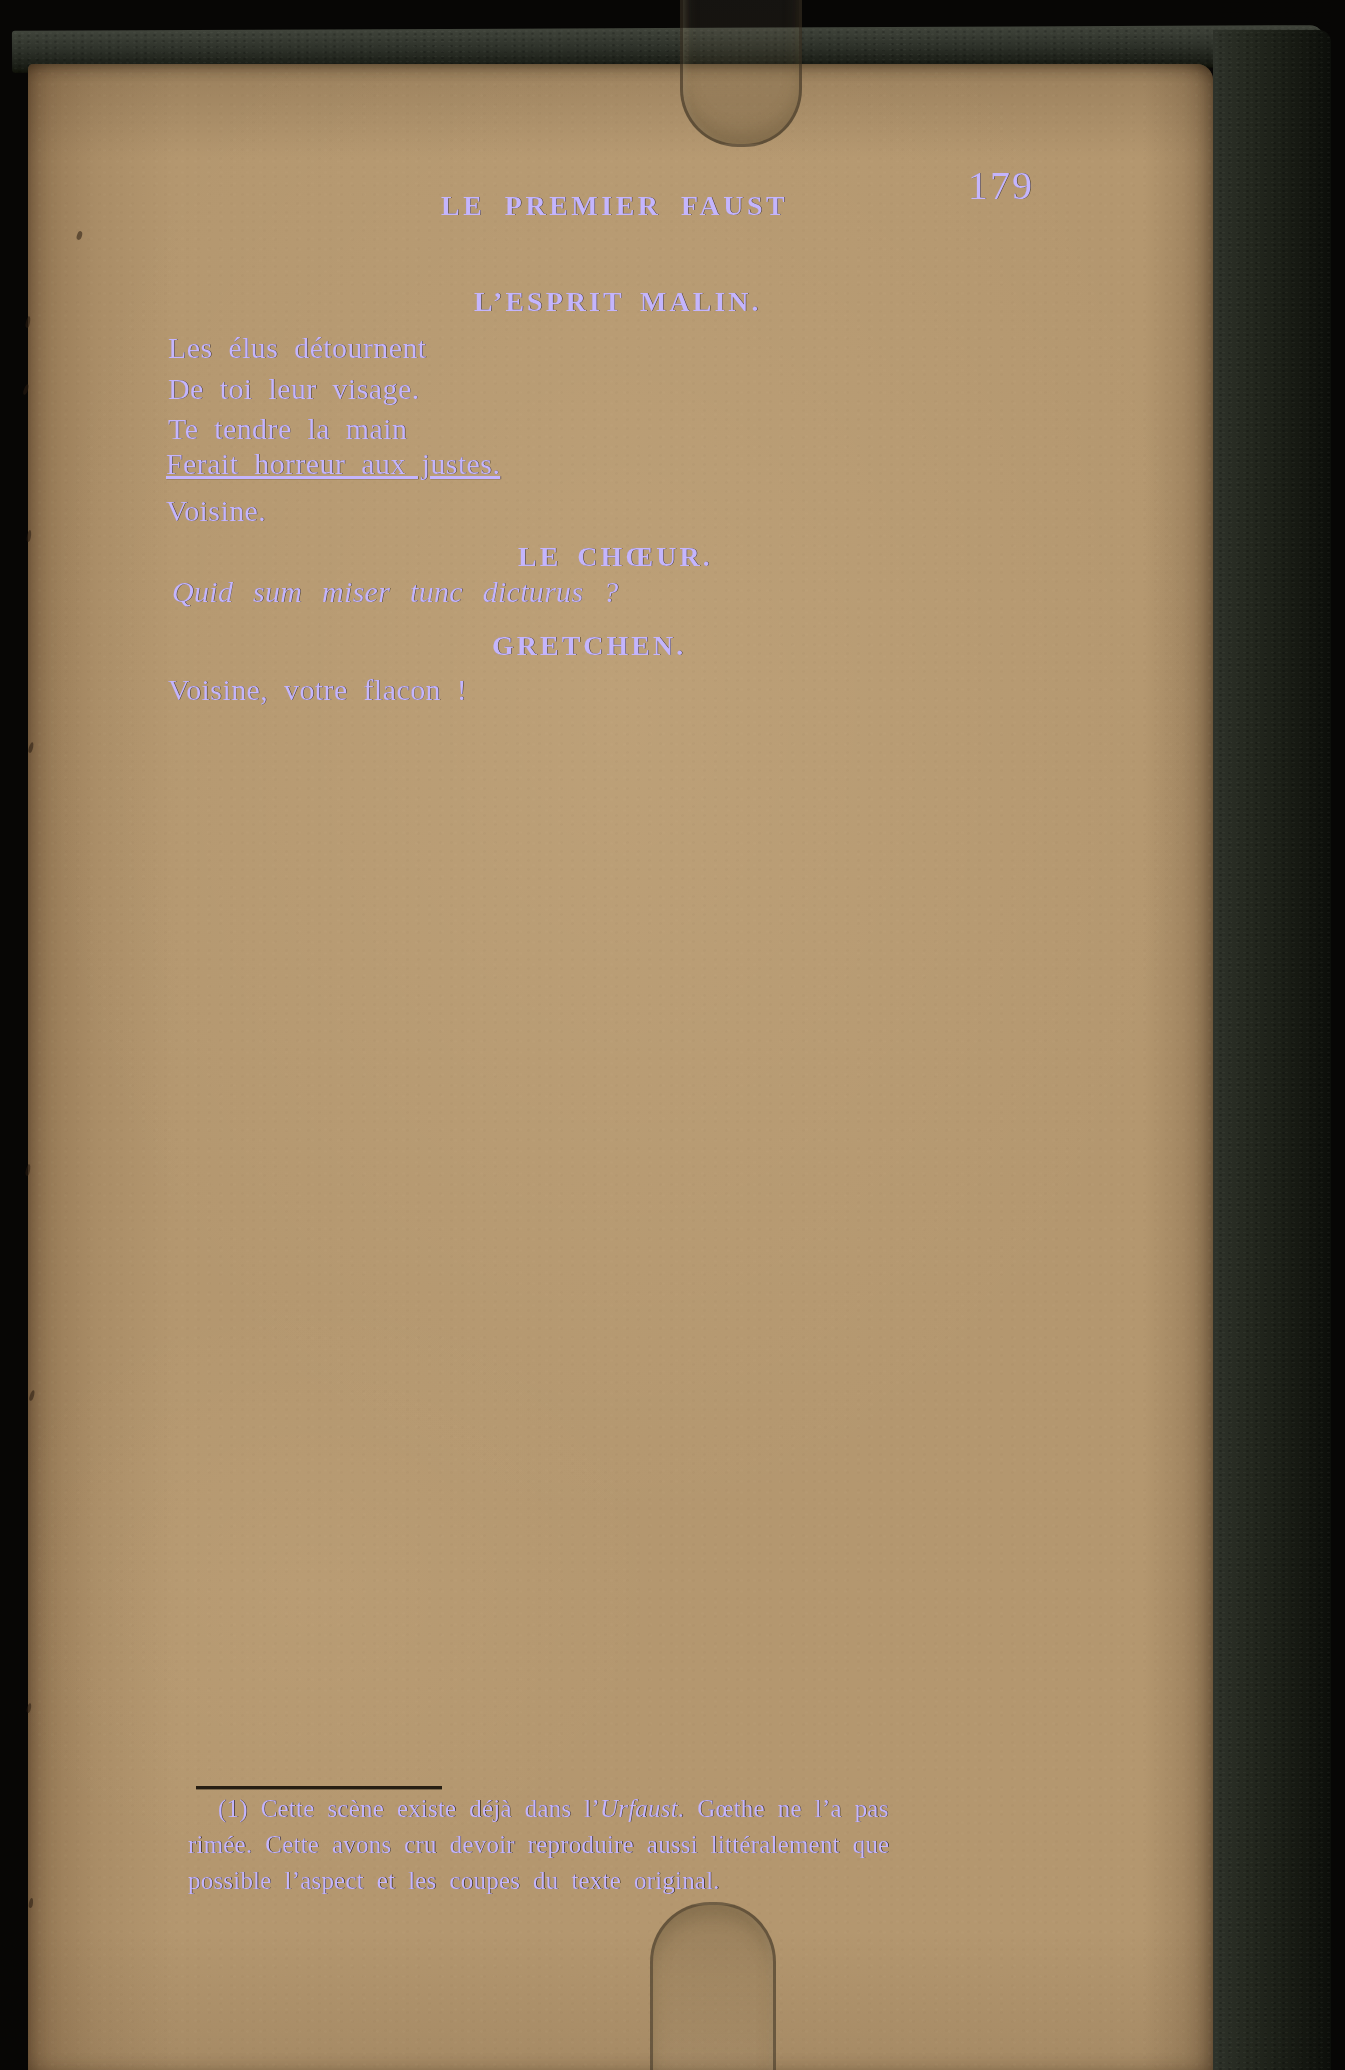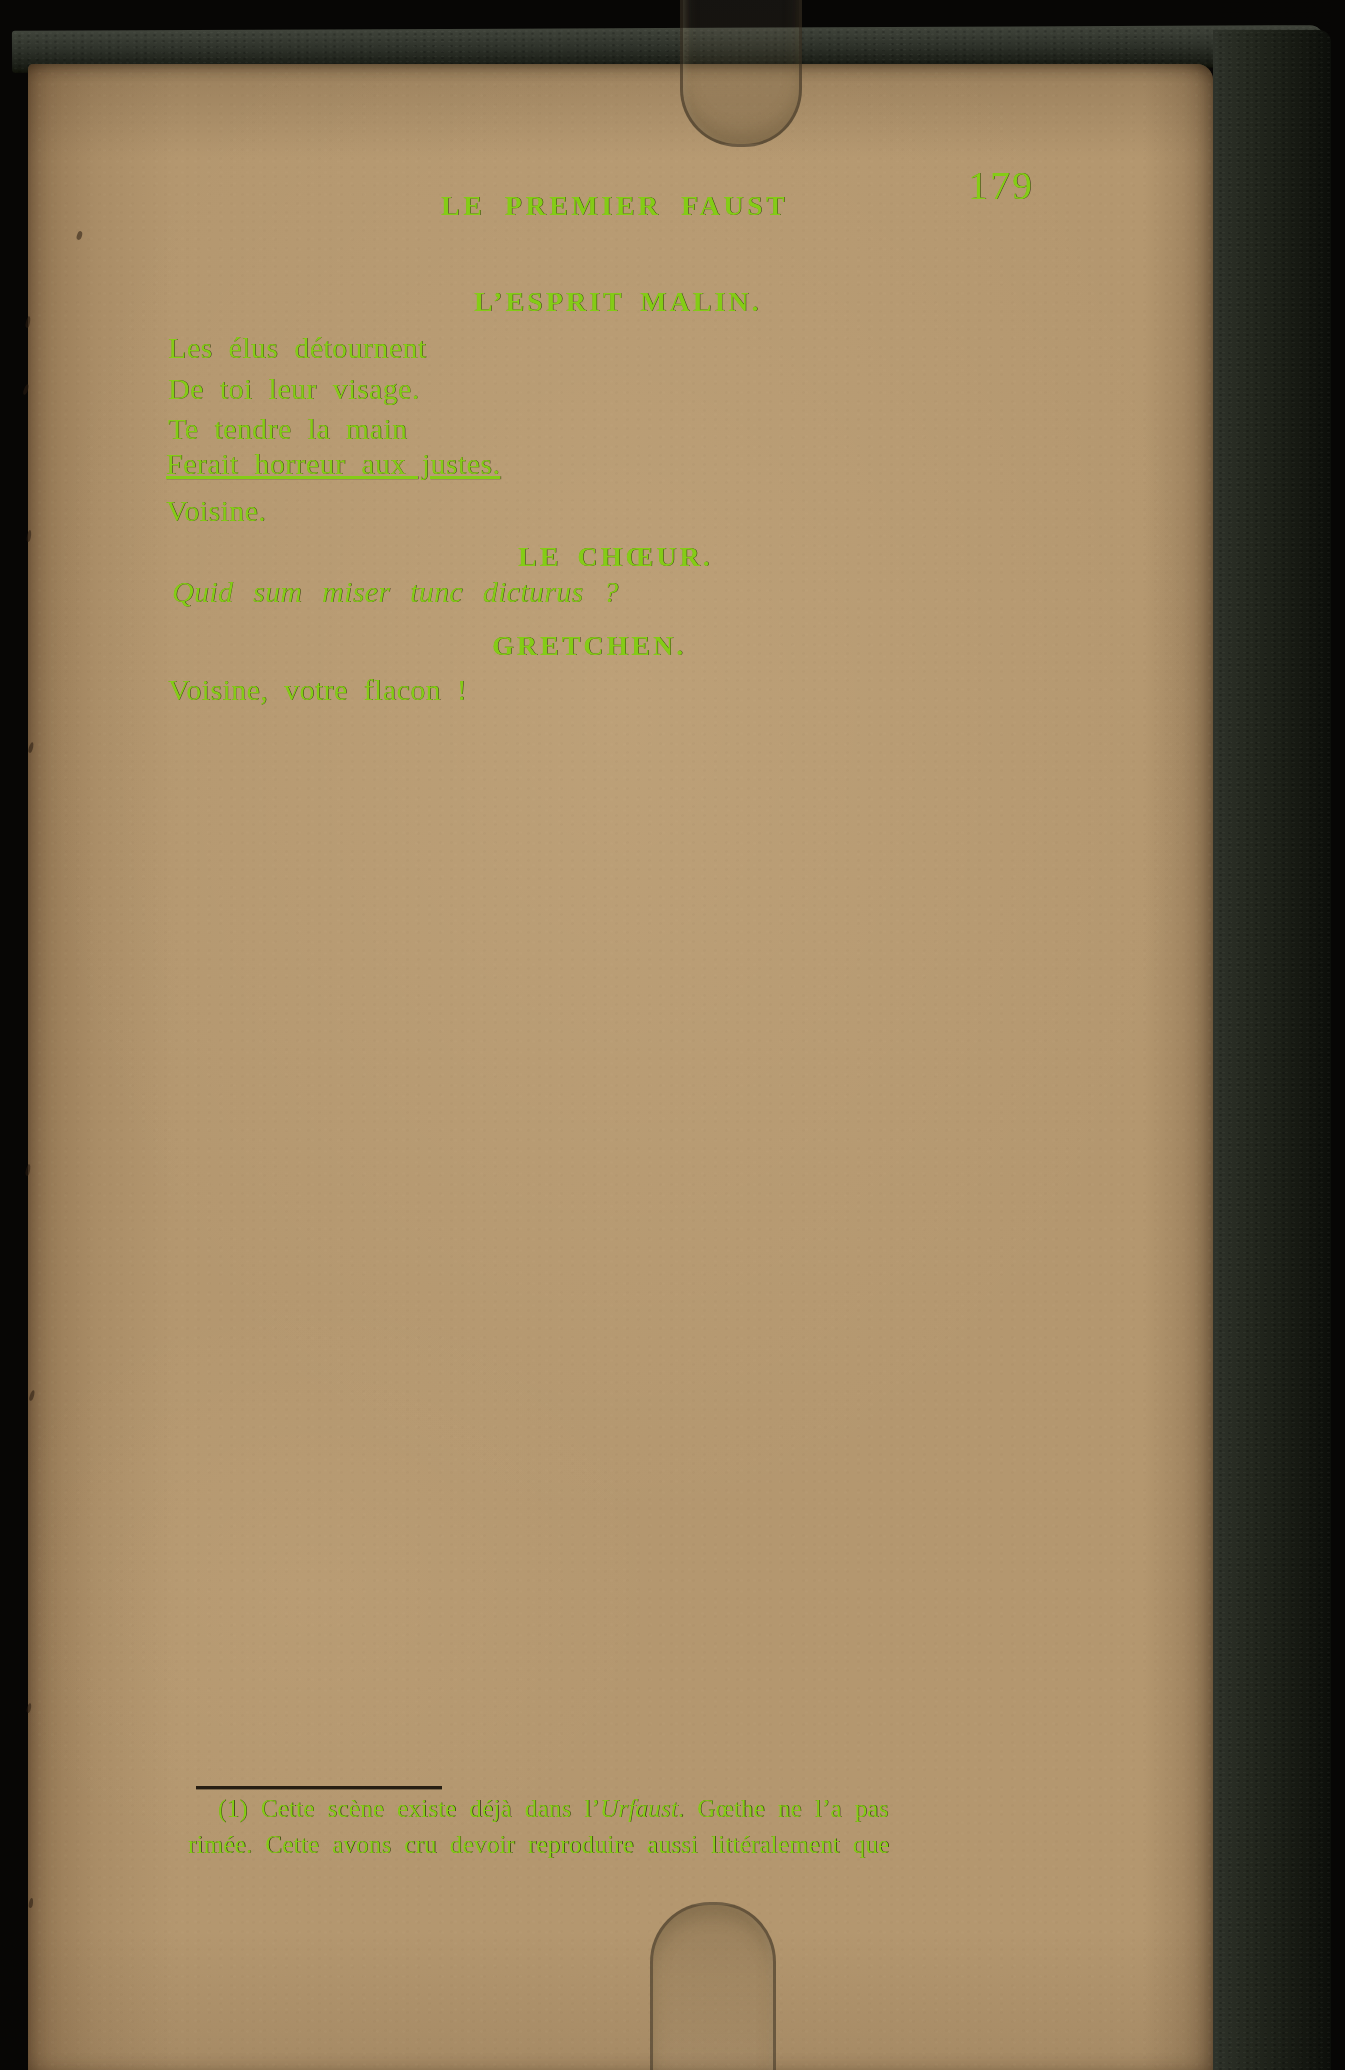--- a/index.html
+++ b/index.html
@@ -44,21 +44,21 @@
   .clip-top{left:680px;top:-8px;width:116px;height:152px;
     border:3px solid rgba(52,43,30,.55);border-top:none;border-radius:0 0 58px 58px;
     background:linear-gradient(180deg,rgba(150,145,130,.10) 0%,rgba(110,92,62,.16) 55%,rgba(78,62,38,.30) 100%);
     box-shadow:inset 0 -12px 16px rgba(95,78,50,.30),inset 6px 0 8px -5px rgba(230,220,200,.18);}
   .clip-bottom{left:650px;top:1902px;width:120px;height:168px;
     border:3px solid rgba(48,40,28,.5);border-bottom:none;border-radius:60px 60px 0 0;
     background:linear-gradient(0deg,rgba(150,135,112,.10) 0%,rgba(105,88,60,.18) 55%,rgba(80,64,40,.28) 100%);
     box-shadow:inset 0 12px 16px rgba(95,78,50,.28),inset -6px 0 8px -5px rgba(225,215,195,.15);}
 
   
-  .ink{position:absolute;z-index:3;color:#84cc16;line-height:1;white-space:nowrap;
+  .ink{position:absolute;z-index:3;color:#c4b5fd;line-height:1;white-space:nowrap;
        text-shadow:0.45px 0.2px 0.4px rgba(38,29,18,.85);}
   .hdr{font-weight:bold;font-size:28px;letter-spacing:3.5px;word-spacing:9px;}
   .pagenum{font-size:40px;letter-spacing:2px;}
   .speaker{font-weight:bold;font-size:28px;letter-spacing:3px;word-spacing:6px;}
   .verse{font-size:30px;letter-spacing:.4px;word-spacing:8px;}
   .latin{font-size:30px;font-style:italic;word-spacing:12px;letter-spacing:.3px;}
   .stage{font-size:30px;font-style:italic;word-spacing:11px;}
   .stage .ref{font-style:normal;margin-left:16px;}
   .rule{position:absolute;z-index:3;background:#261e13;box-shadow:0 1px 0 rgba(38,29,18,.4);}
   .fn{font-size:25px;letter-spacing:.2px;word-spacing:6.5px;
@@ -113,17 +113,18 @@
 
   <div class="ink verse" style="left:168px;top:675px;">Voisine, votre flacon !</div>
 
 
   <div class="rule" style="left:196px;top:1786px;width:246px;height:3px;"></div>
 
   <div class="ink fn" style="left:218px;top:1796px;">
     <span>(1) Cette scène existe déjà dans l’</span><span class="it">Urfaust</span><span>. Gœthe ne l’a pas</span>
   </div>
   <div class="ink fn" style="left:188px;top:1832px;">rimée. Cette avons cru devoir reproduire aussi littéralement que</div>
+  <div class="ink fn" style="left:188px;top:1868px;">possible l’aspect et les coupes du texte original.</div>
 
   <div class="clip clip-top"></div>
   <div class="clip clip-bottom"></div>
 
 </div>
 
 </body></html>

